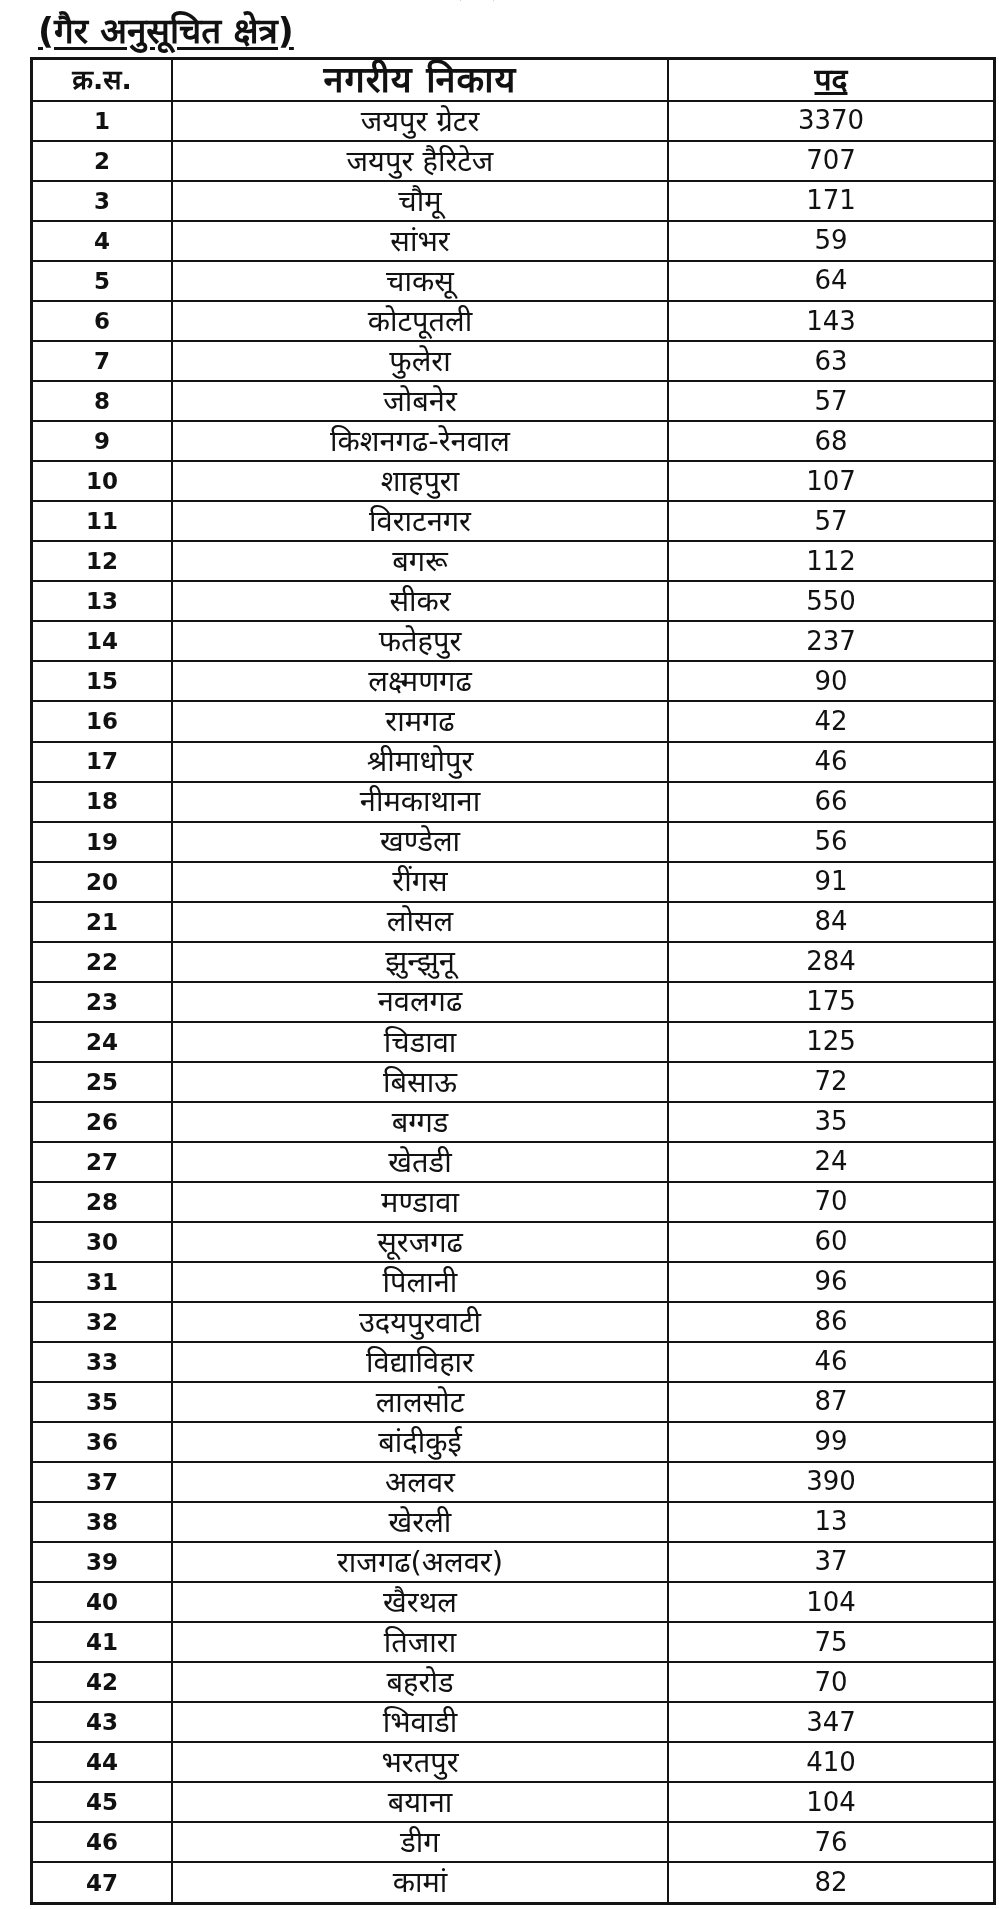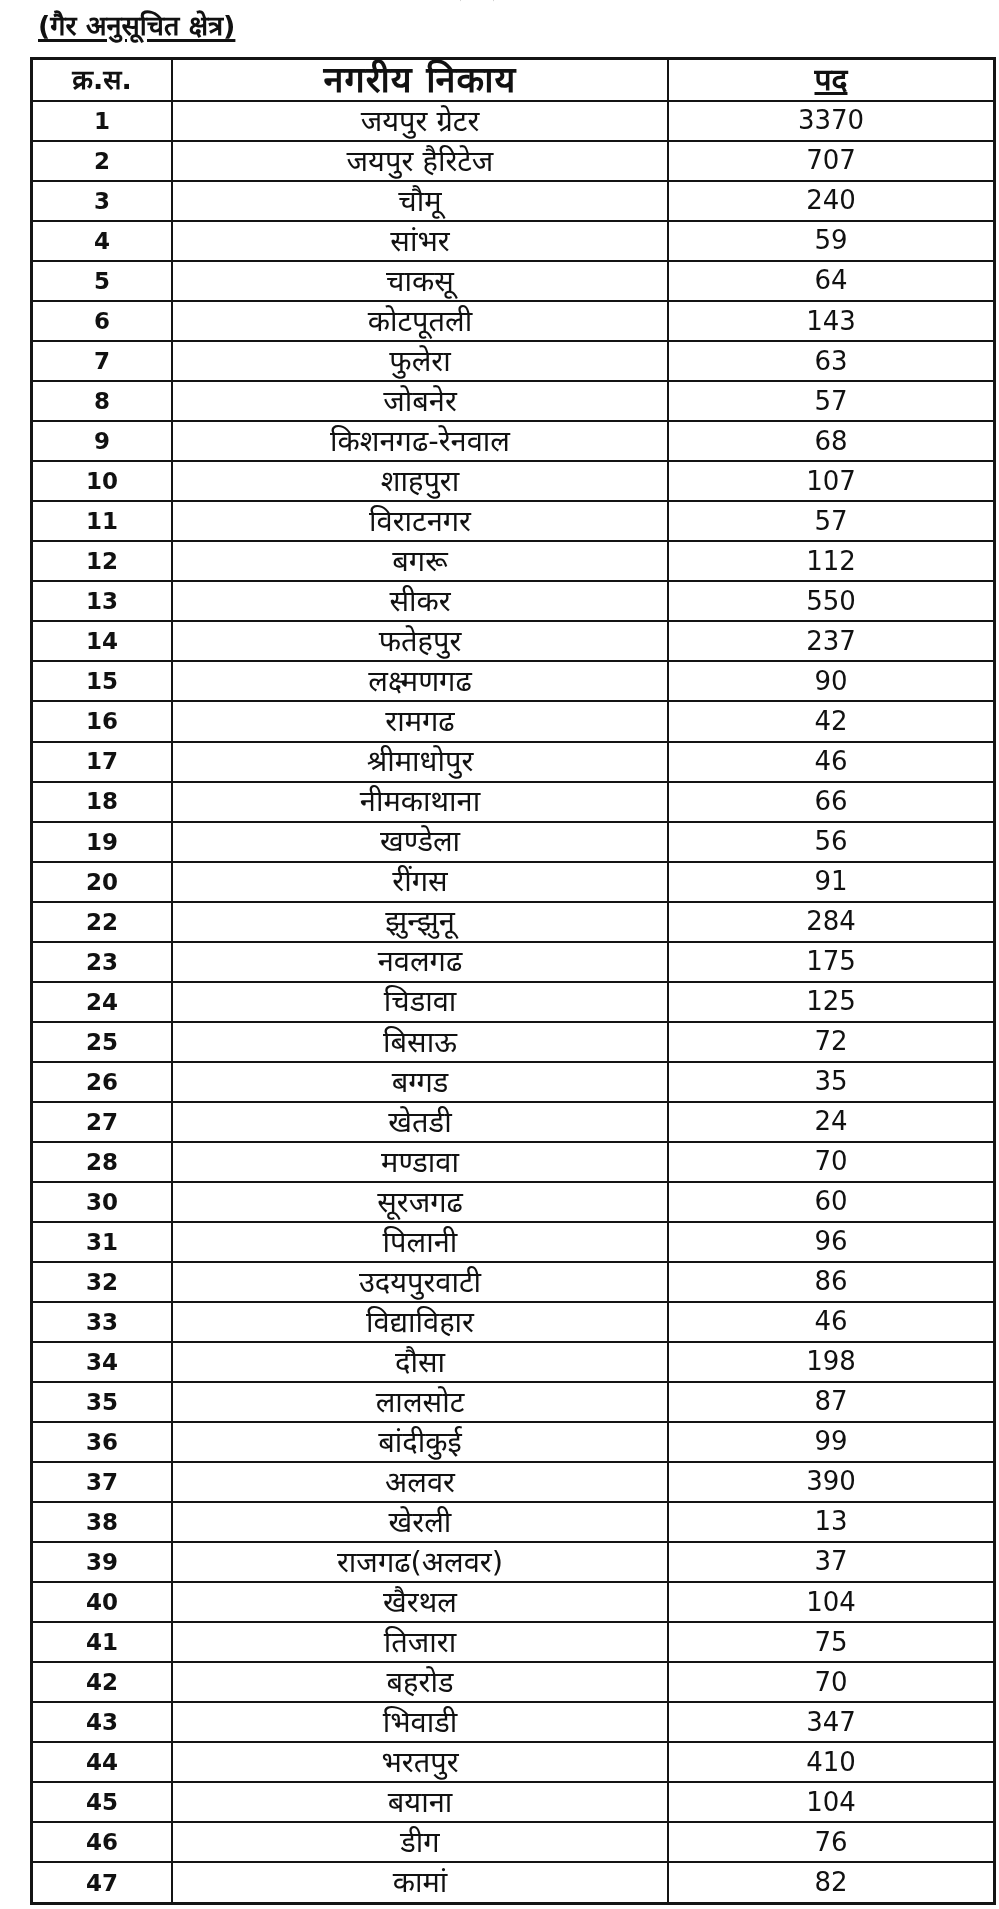--- a/index.html
+++ b/index.html
@@ -9,21 +9,21 @@
     height: 1909px;
     background: #ffffff;
     font-family: "DejaVu Sans", sans-serif;
     color: #111;
     overflow: hidden;
   }
   .title {
     position: absolute;
     left: 38px;
     top: 6px;
-    font-size: 27px;
+    font-size: 35px;
     font-weight: bold;
     color: #111;
     text-decoration: underline;
     text-decoration-thickness: 3px;
     text-underline-offset: 4px;
     white-space: nowrap;
   }
   .stray-mark {
     position: absolute;
     left: 460px;
@@ -89,21 +89,21 @@
           <td class="col-posts">3370</td>
         </tr>
         <tr>
           <td class="col-serial">2</td>
           <td class="col-name">जयपुर हैरिटेज</td>
           <td class="col-posts">707</td>
         </tr>
         <tr>
           <td class="col-serial">3</td>
           <td class="col-name">चौमू</td>
-          <td class="col-posts">240</td>
+          <td class="col-posts">171</td>
         </tr>
         <tr>
           <td class="col-serial">4</td>
           <td class="col-name">सांभर</td>
           <td class="col-posts">59</td>
         </tr>
         <tr>
           <td class="col-serial">5</td>
           <td class="col-name">चाकसू</td>
           <td class="col-posts">64</td>
@@ -177,20 +177,25 @@
           <td class="col-serial">19</td>
           <td class="col-name">खण्डेला</td>
           <td class="col-posts">56</td>
         </tr>
         <tr>
           <td class="col-serial">20</td>
           <td class="col-name">रींगस</td>
           <td class="col-posts">91</td>
         </tr>
         <tr>
+          <td class="col-serial">21</td>
+          <td class="col-name">लोसल</td>
+          <td class="col-posts">84</td>
+        </tr>
+        <tr>
           <td class="col-serial">22</td>
           <td class="col-name">झुन्झुनू</td>
           <td class="col-posts">284</td>
         </tr>
         <tr>
           <td class="col-serial">23</td>
           <td class="col-name">नवलगढ</td>
           <td class="col-posts">175</td>
         </tr>
         <tr>
@@ -232,25 +237,20 @@
           <td class="col-serial">32</td>
           <td class="col-name">उदयपुरवाटी</td>
           <td class="col-posts">86</td>
         </tr>
         <tr>
           <td class="col-serial">33</td>
           <td class="col-name">विद्याविहार</td>
           <td class="col-posts">46</td>
         </tr>
         <tr>
-          <td class="col-serial">34</td>
-          <td class="col-name">दौसा</td>
-          <td class="col-posts">198</td>
-        </tr>
-        <tr>
           <td class="col-serial">35</td>
           <td class="col-name">लालसोट</td>
           <td class="col-posts">87</td>
         </tr>
         <tr>
           <td class="col-serial">36</td>
           <td class="col-name">बांदीकुई</td>
           <td class="col-posts">99</td>
         </tr>
         <tr>

